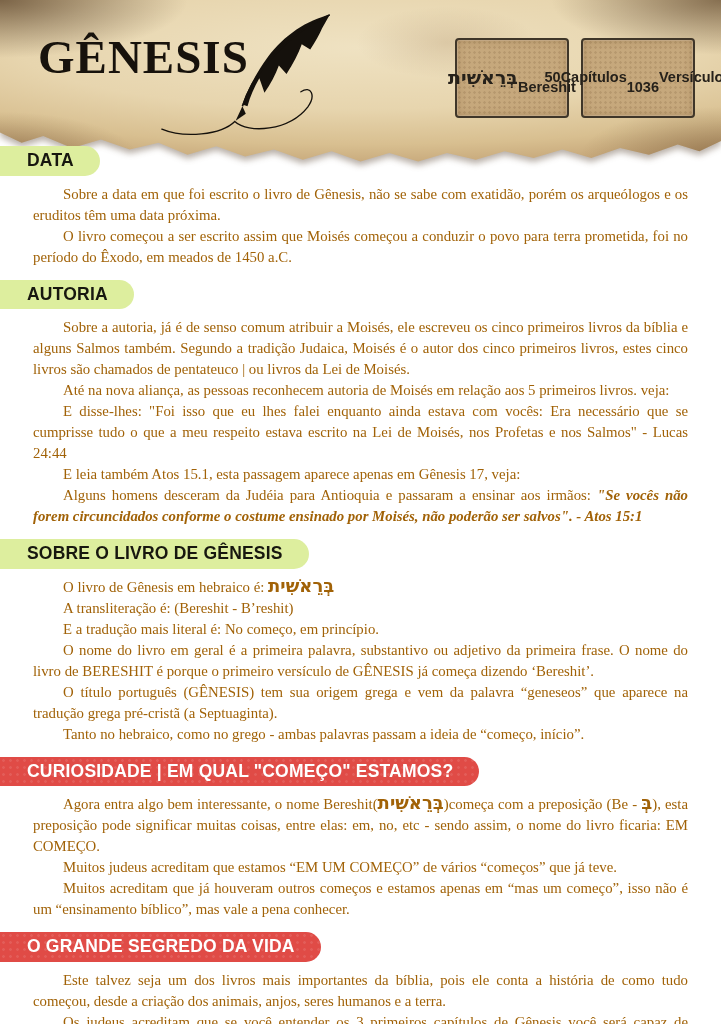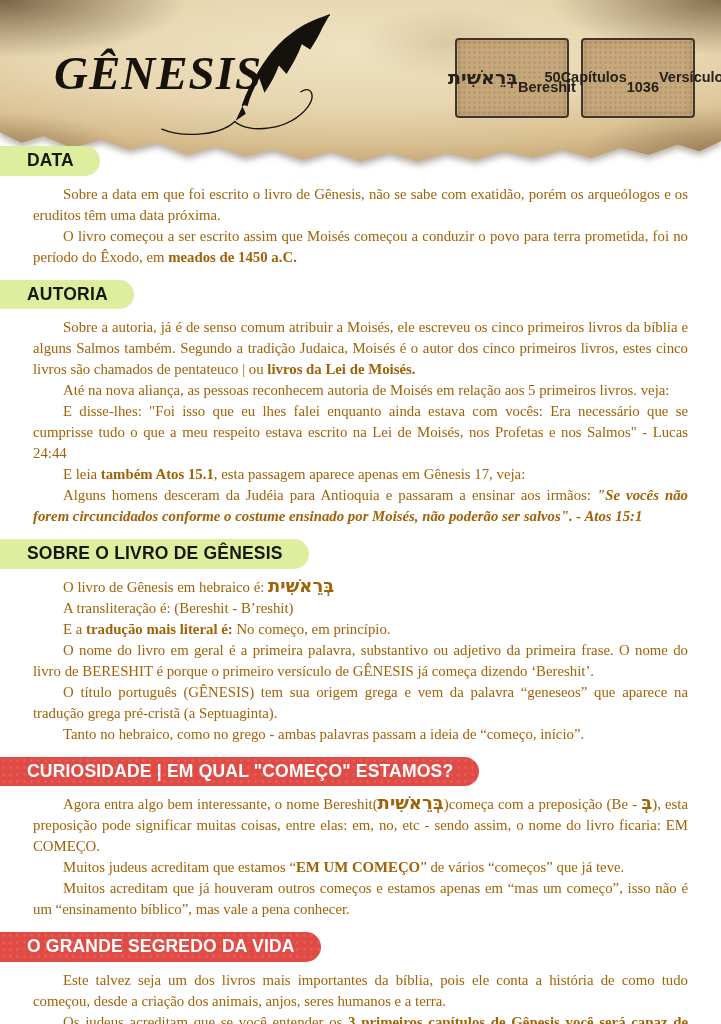--- a/index.html
+++ b/index.html
@@ -20,22 +20,22 @@
       radial-gradient(30% 45% at 0% 95%, rgba(97,66,35,0.5), transparent 65%),
       radial-gradient(18% 30% at 62% 25%, rgba(140,100,60,0.18), transparent 70%),
       radial-gradient(125% 95% at 50% 28%, #efe2c2 0%, #e7d5ae 38%, #d8bf90 60%, #bd9b6e 80%, #97744c 93%, #7d5b39 100%);
     clip-path:polygon(0 0,100% 0,100% 83%,97% 89%,94% 85%,90% 91%,86% 87%,82% 93%,
       78% 88%,74% 93%,70% 89%,66% 94%,62% 90%,58% 95%,54% 90%,50% 95%,46% 89%,
       42% 94%,38% 88%,34% 92%,30% 86%,26% 91%,22% 84%,18% 88%,14% 82%,10% 87%,
       6% 80%,3% 84%,0 78%);
   }
   .title-block{position:relative;flex:1;margin-top:34px;}
   .genesis-title{
-    margin:16px;font-family:"Liberation Serif",serif;font-weight:700;
-    font-size:47px;line-height:1;letter-spacing:1px;color:#17120c;font-style:italic;
+    margin:0;font-family:"Liberation Serif",serif;font-weight:700;
+    font-size:47px;line-height:1;letter-spacing:1px;color:#17120c;
   }
   .quill{position:absolute;left:112px;top:-30px;width:195px;height:140px;pointer-events:none;}
   .boxes{display:flex;gap:12px;margin-top:38px;}
   .hbox{
     width:114px;height:80px;box-sizing:border-box;border:2px solid #3f3629;border-radius:4px;
     background-color:#c6a87c;
     background-image:radial-gradient(rgba(90,60,30,0.14) 1px, transparent 1.5px);
     background-size:5px 5px;
     box-shadow:inset 0 0 10px rgba(120,85,45,0.35), inset 0 0 0 1px rgba(255,255,255,0.18);
     display:flex;flex-direction:row;align-items:center;justify-content:center;
@@ -52,21 +52,21 @@
     padding:6px 26px 6px 27px;border-radius:0 15px 15px 0;
   }
   .section-label.green{background:#ddee9e;color:#17170f;}
   .section-label.red{
     background-color:#e04b46;color:#ffffff;
     background-image:radial-gradient(circle, rgba(255,255,255,0.10) 1px, transparent 1.7px);
     background-size:7px 7px;
   }
   .sections > .section-label:first-child{margin-top:0;}
   .para{margin:0;text-align:justify;text-indent:30px;font-size:14.8px;line-height:21px;color:#a16207;}
-  .seg-b{font-weight:700;}
+  .seg-b{font-weight:400;}
   .seg-bi{font-weight:700;font-style:italic;}
   .seg-he{font-weight:700;font-size:18px;line-height:1;font-family:"DejaVu Sans",sans-serif;}
 </style>
 </head>
 <body>
 
 <div class="page">
 
   <div class="tear-shadow">
     <div class="header-paper">

